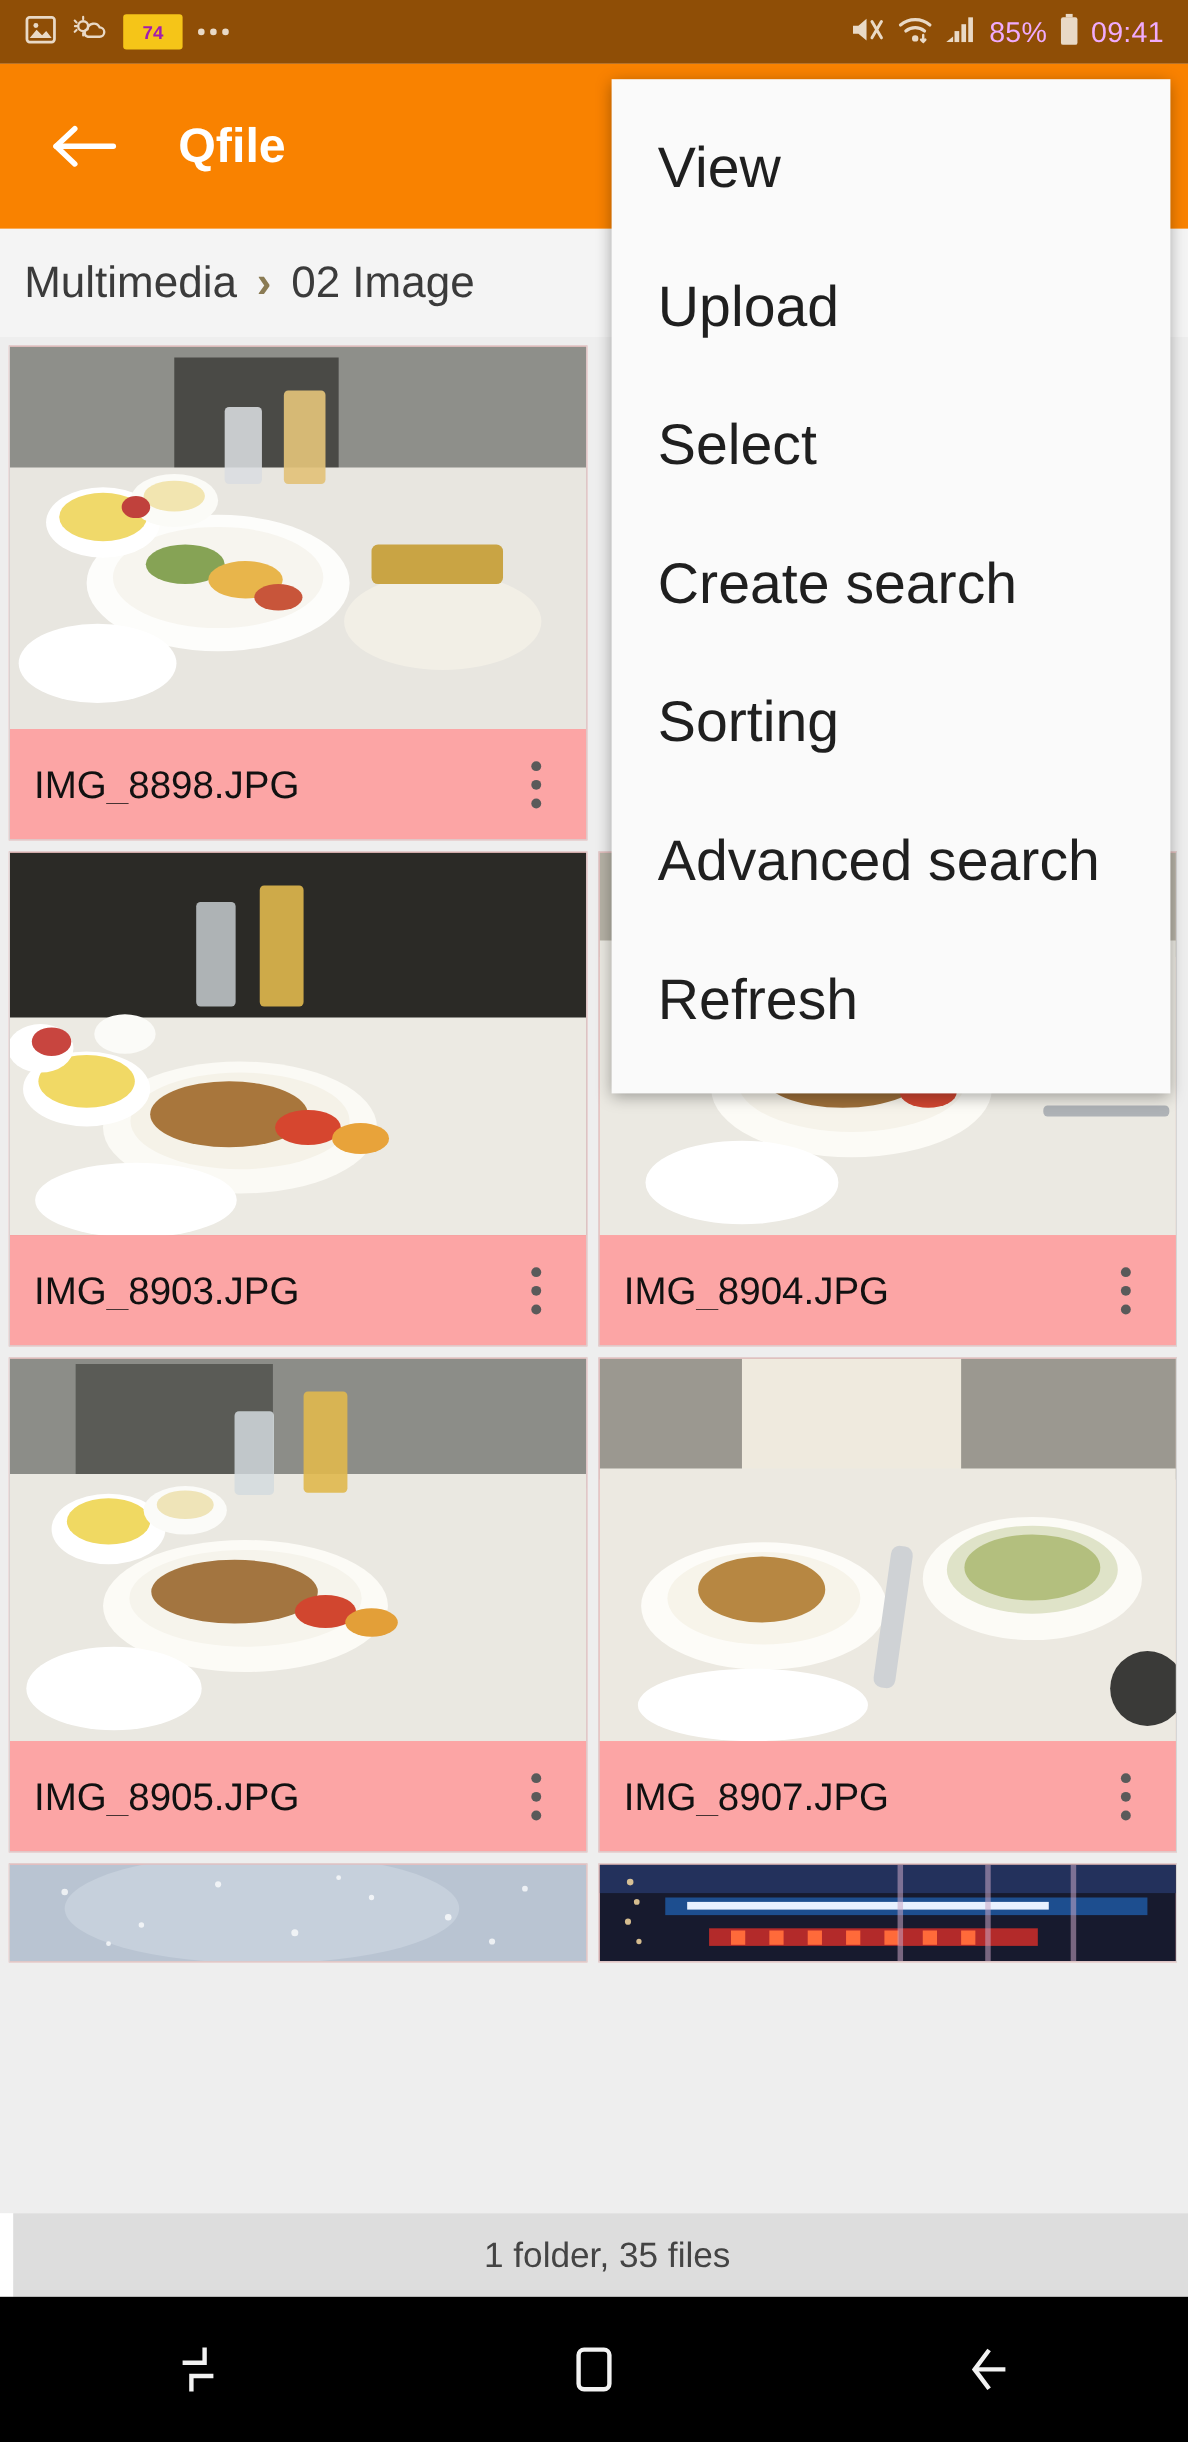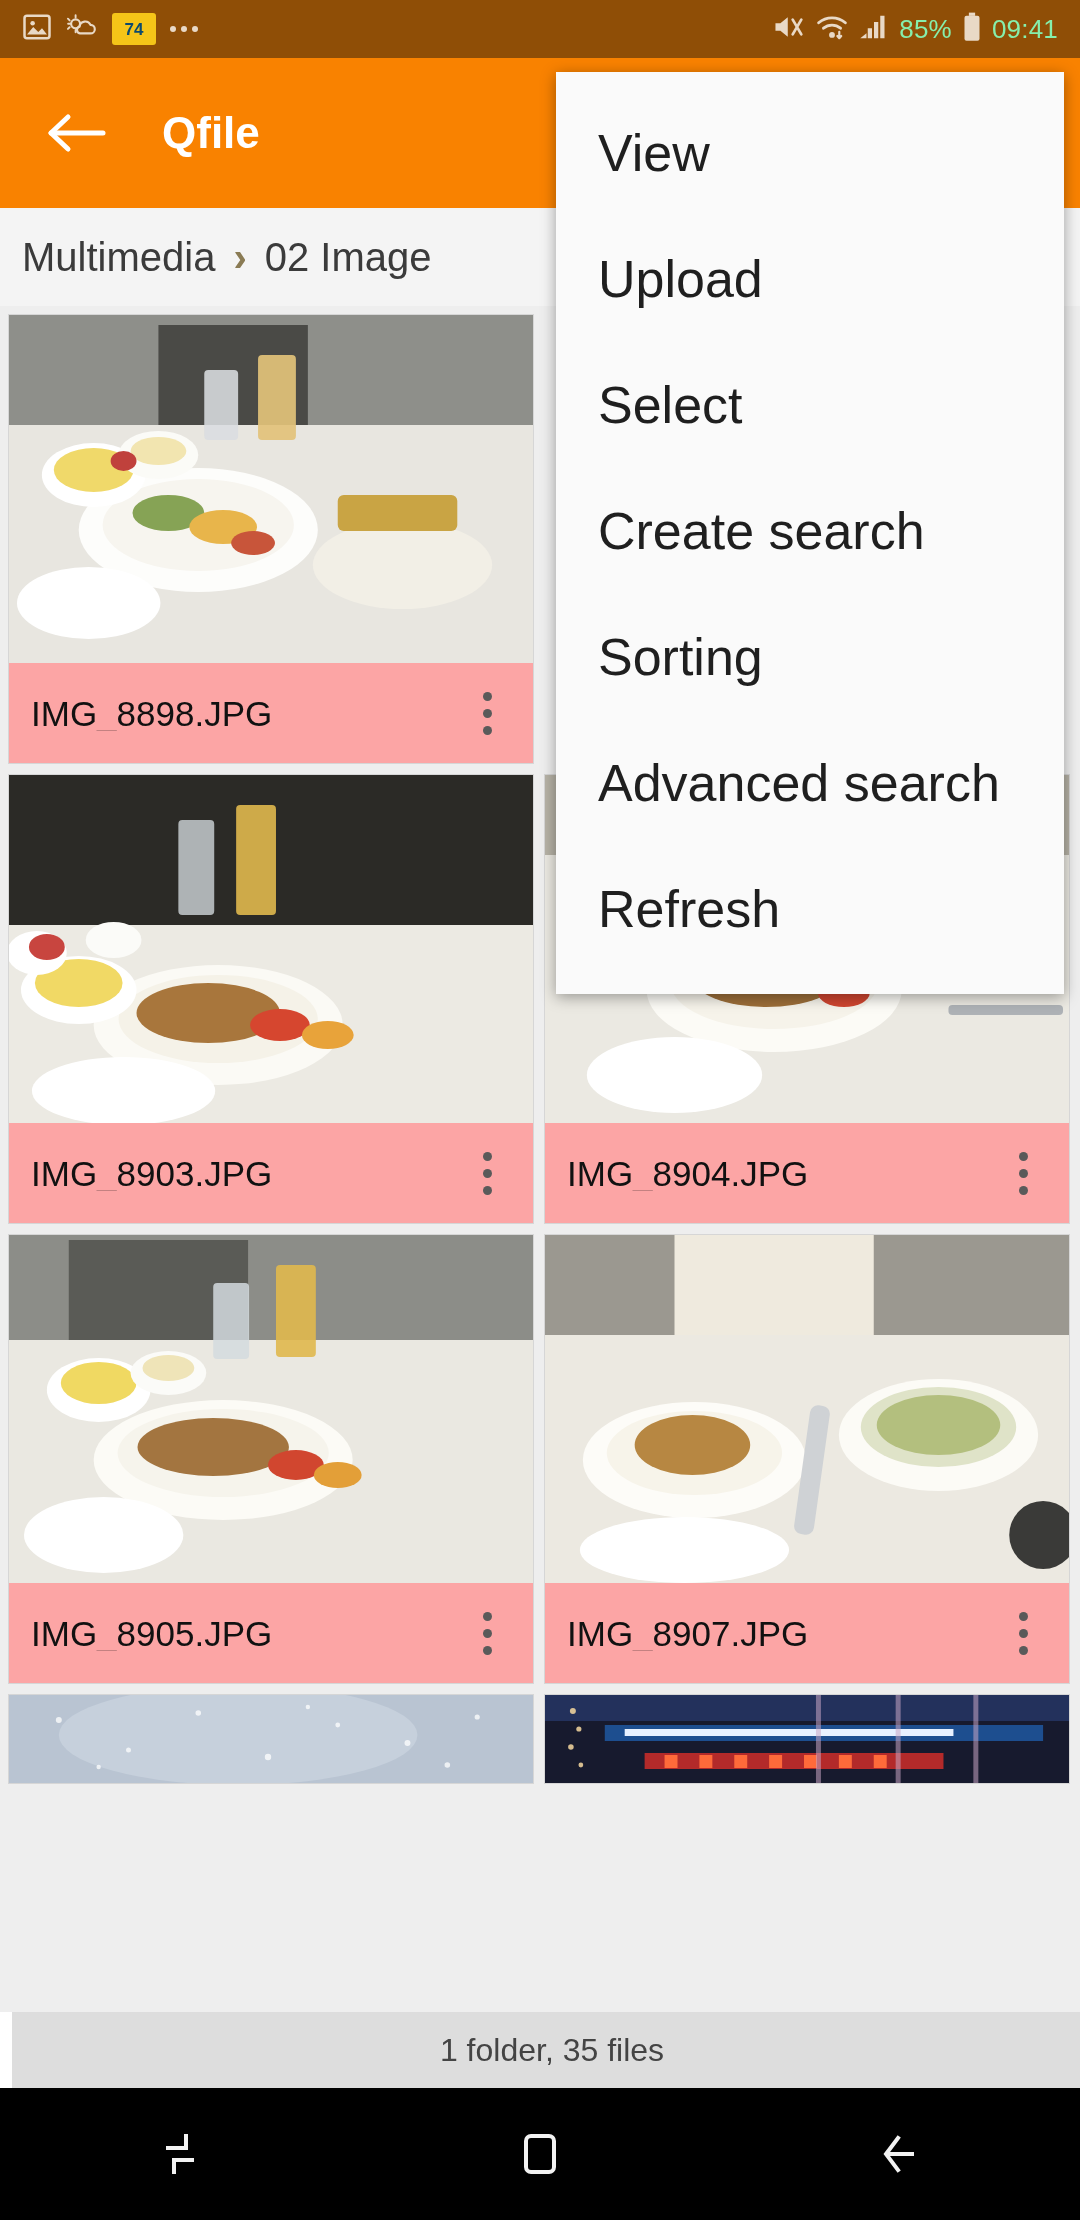--- a/index.html
+++ b/index.html
@@ -20,30 +20,30 @@
     position: absolute; top: 0; left: 0;
     width: 1080px; height: 58px;
     background: #8f4e06;
     display: flex; align-items: center;
     padding: 0 22px;
   }
   .sb-left { display: flex; align-items: center; gap: 14px; }
   .sb-right { display: flex; align-items: center; gap: 10px; margin-left: auto; }
   .sb-ico { display: block; }
   .badge74 {
-    width: 44px; height: 32px; background: #f5c518;
-    border-radius: 3px; color: #0c4a6e;
+    width: 54px; height: 32px; background: #f5c518;
+    border-radius: 3px; color: #a21caf;
     font-size: 17px; font-weight: bold;
     display: flex; align-items: center; justify-content: center;
     line-height: 1;
   }
   .dots3 { display: flex; gap: 5px; align-items: center; }
   .dots3 i { width: 6px; height: 6px; border-radius: 50%; background: #e9d9c6; display:block; }
   .sb-text {
-    color: #86efac; font-size: 26px; font-weight: 500;
+    color: #f0abfc; font-size: 26px; font-weight: 500;
     letter-spacing: 0.2px; line-height: 1;
   }
 
   
   .appbar {
     position: absolute; top: 58px; left: 0;
     width: 1080px; height: 150px;
     background: #f98200;
     display: flex; align-items: center;
   }

